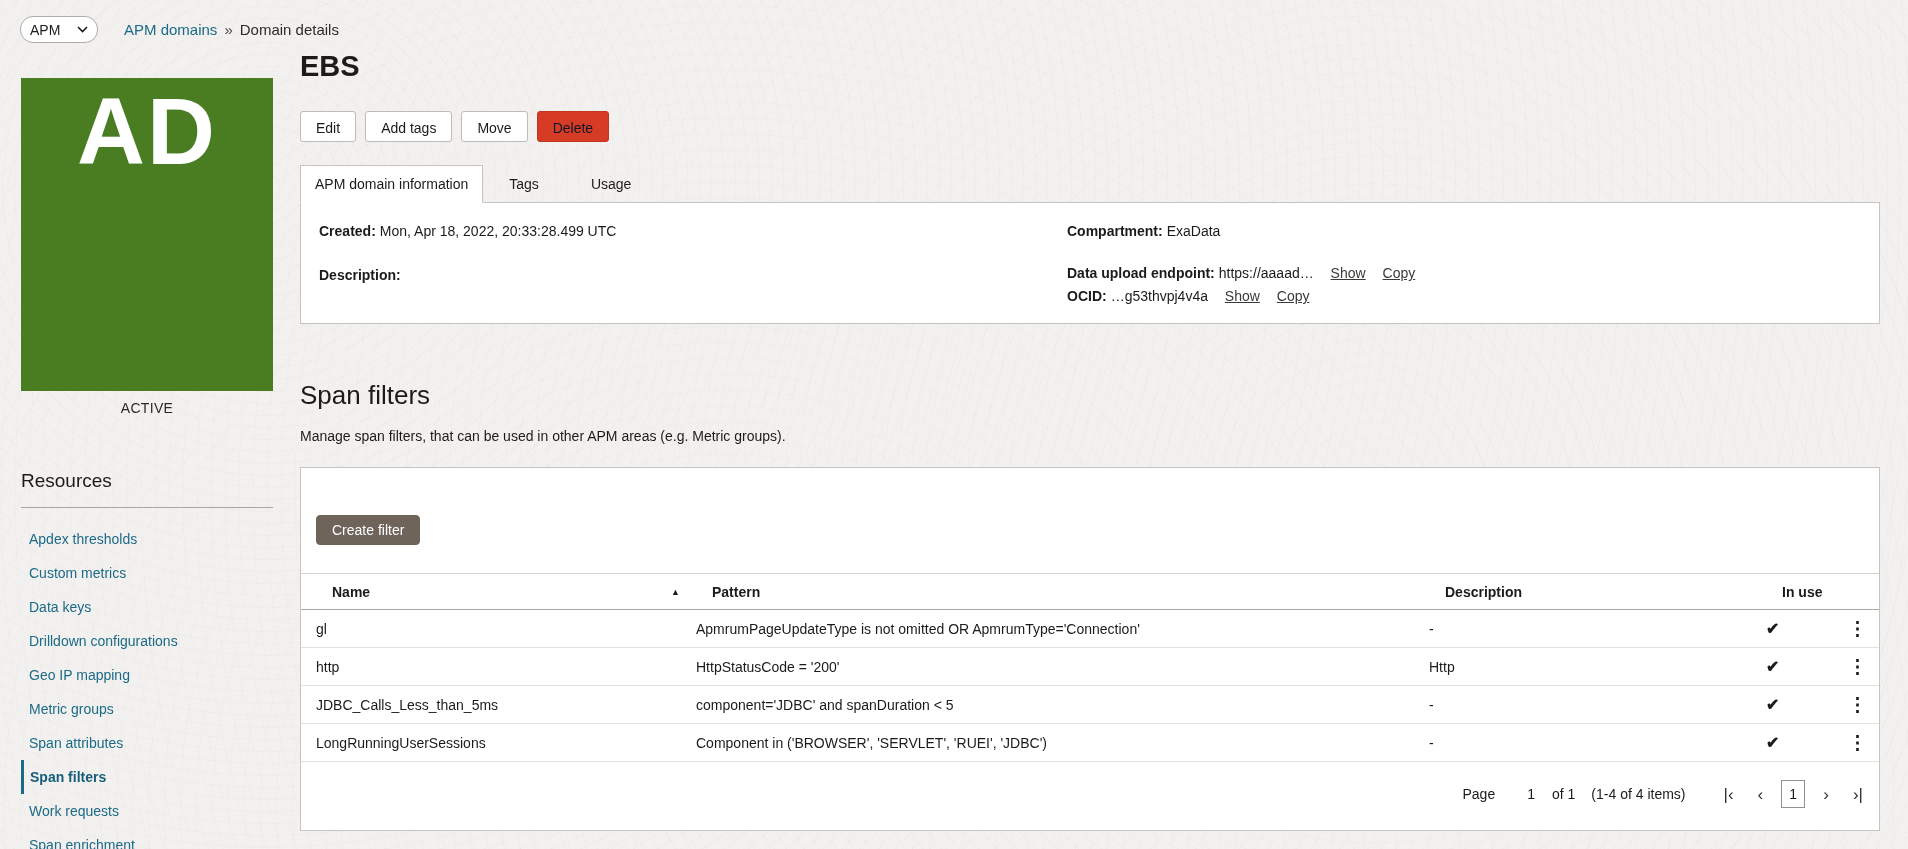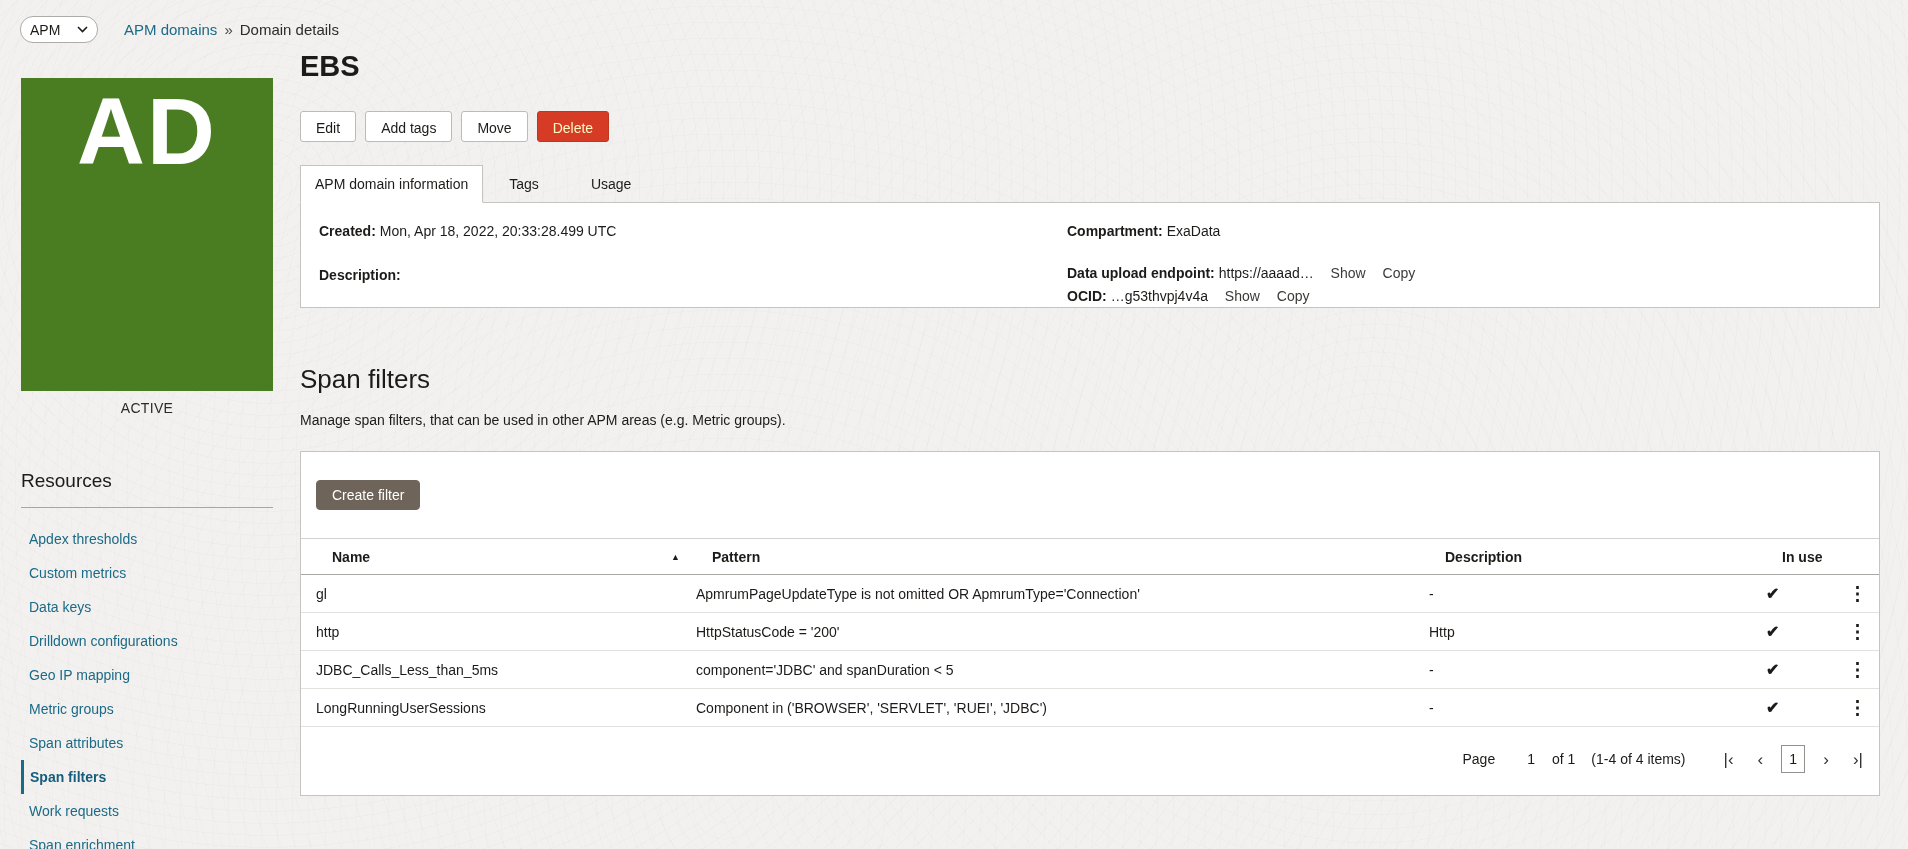--- a/index.html
+++ b/index.html
@@ -40,48 +40,48 @@
   .nav-item.active { font-weight:700; color:#155d7a; border-left:3px solid #1b6a87; padding-left:6px; }
 
   
   .main { position:absolute; left:300px; top:50px; width:1580px; }
   .page-title { font-size:29px; font-weight:600; line-height:1.15; }
   .actions { display:flex; gap:9px; margin-top:28px; }
   .btn {
     height:31px; padding:8px 15px; font-size:14px; font-family:inherit;
     background:#fff; border:1px solid #bdbbb7; border-radius:3px; color:#1d1b19; cursor:pointer;
   }
-  .btn.danger { background:#d63b25; border-color:#c2351f; color:#fef9c3; }
+  .btn.danger { background:#d63b25; border-color:#c2351f; color:#0f172a; }
 
   .tabs { display:flex; margin-top:23px; align-items:stretch; position:relative; z-index:2; }
   .tab { font-size:14px; padding:10px 26px; cursor:pointer; display:flex; align-items:center; }
   .tab.active {
     background:#fff; border:1px solid #c6c4c0; border-bottom:1px solid #fff;
     margin-bottom:-1px; padding:10px 14px; position:relative;
   }
 
   .info-panel {
-    background:#fff; border:1px solid #c6c4c0; height:106px;
+    background:#fff; border:1px solid #c6c4c0; height:122px;
     display:flex; padding:20px 18px; font-size:14px; position:relative; z-index:1;
   }
   .info-col.left { width:748px; }
   .info-col.right { flex:1; }
   .lbl { font-weight:700; }
   .val { margin-left:4px; }
   .row-description { margin-top:28px; }
   .row-endpoint { margin-top:26px; }
   .row-ocid { margin-top:7px; }
-  .meta-link { color:#3c3a37; margin-left:13px; cursor:pointer; }
+  .meta-link { color:#3c3a37; text-decoration:underline; margin-left:13px; cursor:pointer; }
 
   .section-title { margin-top:56px; font-size:26px; font-weight:500; }
   .section-desc { margin-top:17px; font-size:14px; }
 
   
   .table-card { margin-top:23px; background:#fff; border:1px solid #c6c4c0; }
-  .toolbar { padding:28px 15px; }
+  .toolbar { padding:28px 15px;margin-top:19px; }
   .create-btn {
     height:30px; padding:0 15px; font-size:14px; font-family:inherit; color:#fff;
     background:#6e645a; border:1px solid #6e645a; border-radius:4px; cursor:pointer;
   }
   .thead { display:flex; align-items:center; height:37px; border-top:1px solid #d3d1cd; border-bottom:1px solid #aaa8a4; font-weight:700; font-size:14px;padding-left:16px; }
   .cell { padding:0 15px; }
   .cell.c-name { width:380px; display:flex; align-items:center; justify-content:space-between; }
   .sort { font-size:9px; margin-right:2px; color:#1d1b19; cursor:pointer; }
   .cell.c-pattern { width:733px; }
   .cell.c-desc { width:350px; }

